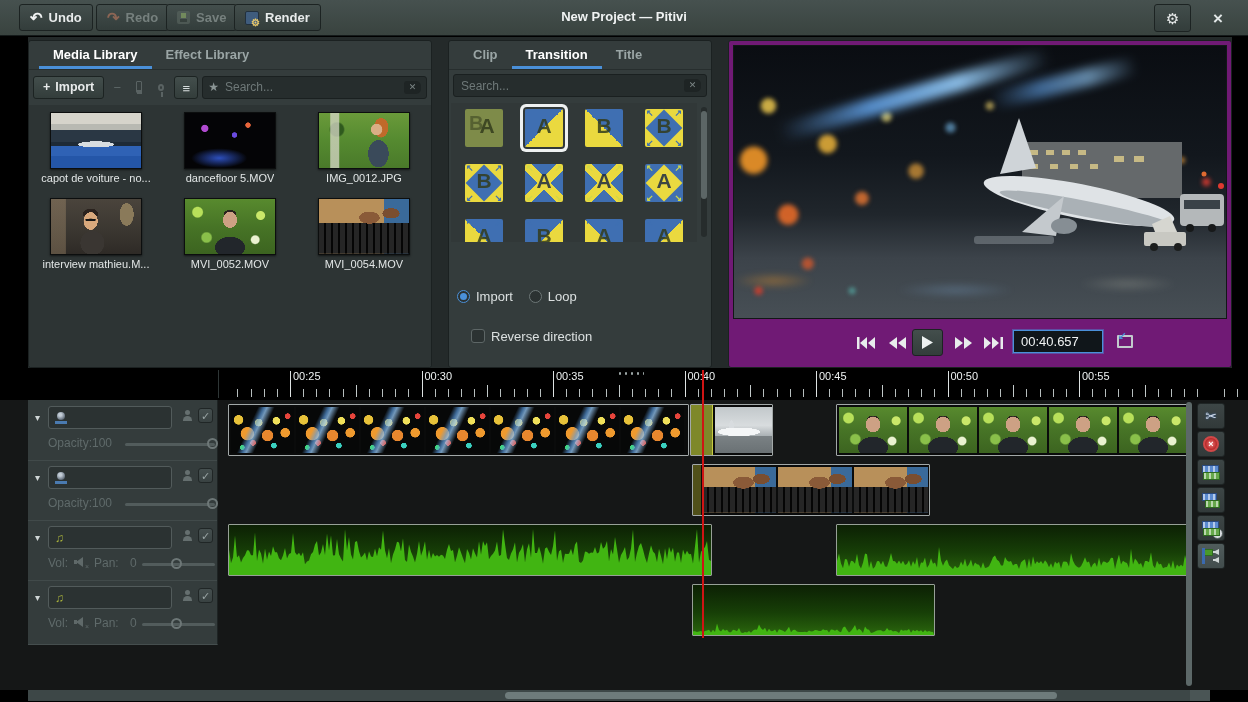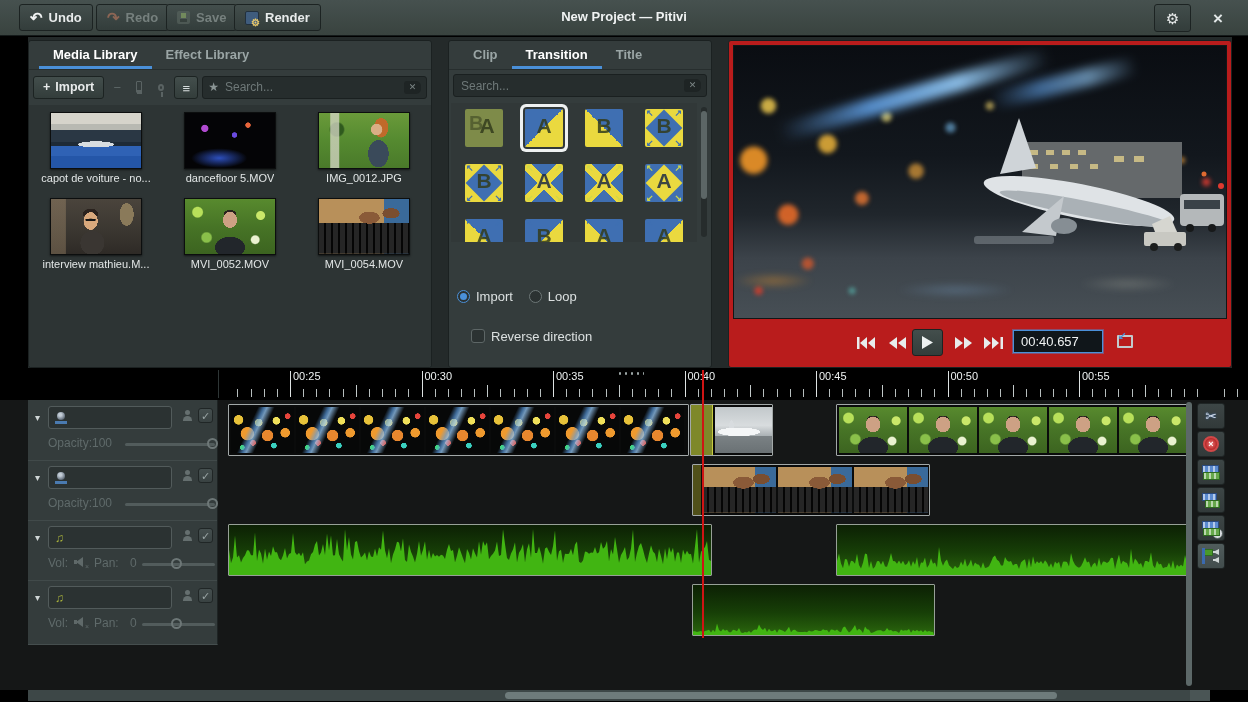--- a/index.html
+++ b/index.html
@@ -25,21 +25,21 @@
   .tb-title{position:absolute;left:0;right:0;top:9px;text-align:center;font-weight:bold;font-size:13px;color:#f0f3f3;pointer-events:none;}
   .tb-gear{position:absolute;left:1154px;top:4px;width:37px;height:28px;border:1px solid #1c2322;border-radius:3px;
     background:linear-gradient(#424d4b,#333d3b);color:#e8ebeb;font-size:15px;text-align:center;line-height:26px;}
   .tb-close{position:absolute;left:1203px;top:5px;width:30px;height:26px;background:none;border:none;color:#e3e8e8;font-size:17px;font-weight:bold;line-height:26px;text-align:center;}
 
   
   .workarea{position:absolute;left:28px;top:37px;width:1204px;height:331px;background:#242a2a;}
   .panel{position:absolute;background:#343c3c;border:1px solid #1b2121;border-radius:3px;}
   #media-panel{left:28px;top:40px;width:404px;height:328px;}
   #fx-panel{left:448px;top:40px;width:264px;height:328px;}
-  #preview-panel{left:728px;top:40px;width:504px;height:328px;background:#b91c1c;}
+  #preview-panel{left:728px;top:40px;width:504px;height:328px;background:#701a75;}
 
   .tabs{position:absolute;left:0;top:0;right:0;height:29px;display:flex;padding-left:10px;border-bottom:1px solid #272e2e;}
   .tab{padding:6px 14px 4px;font-size:13px;font-weight:bold;color:#9aa5a5;}
   .tab.active{color:#fff;box-shadow:inset 0 -3px 0 #4a90d9;}
 
   
   .m-toolbar{position:absolute;left:0;top:30px;right:0;height:32px;display:flex;align-items:center;padding:0 4px;gap:4px;}
   .imp-btn{height:23px;display:flex;align-items:center;gap:5px;padding:0 9px;border:1px solid #1c2322;border-radius:3px;
     background:linear-gradient(#434e4c,#333d3b);color:#e8ebeb;font-size:12.5px;font-weight:bold;}
   .mini-ic{width:18px;height:20px;display:flex;align-items:center;justify-content:center;color:#5d6868;font-size:13px;background:none;border:none;}

